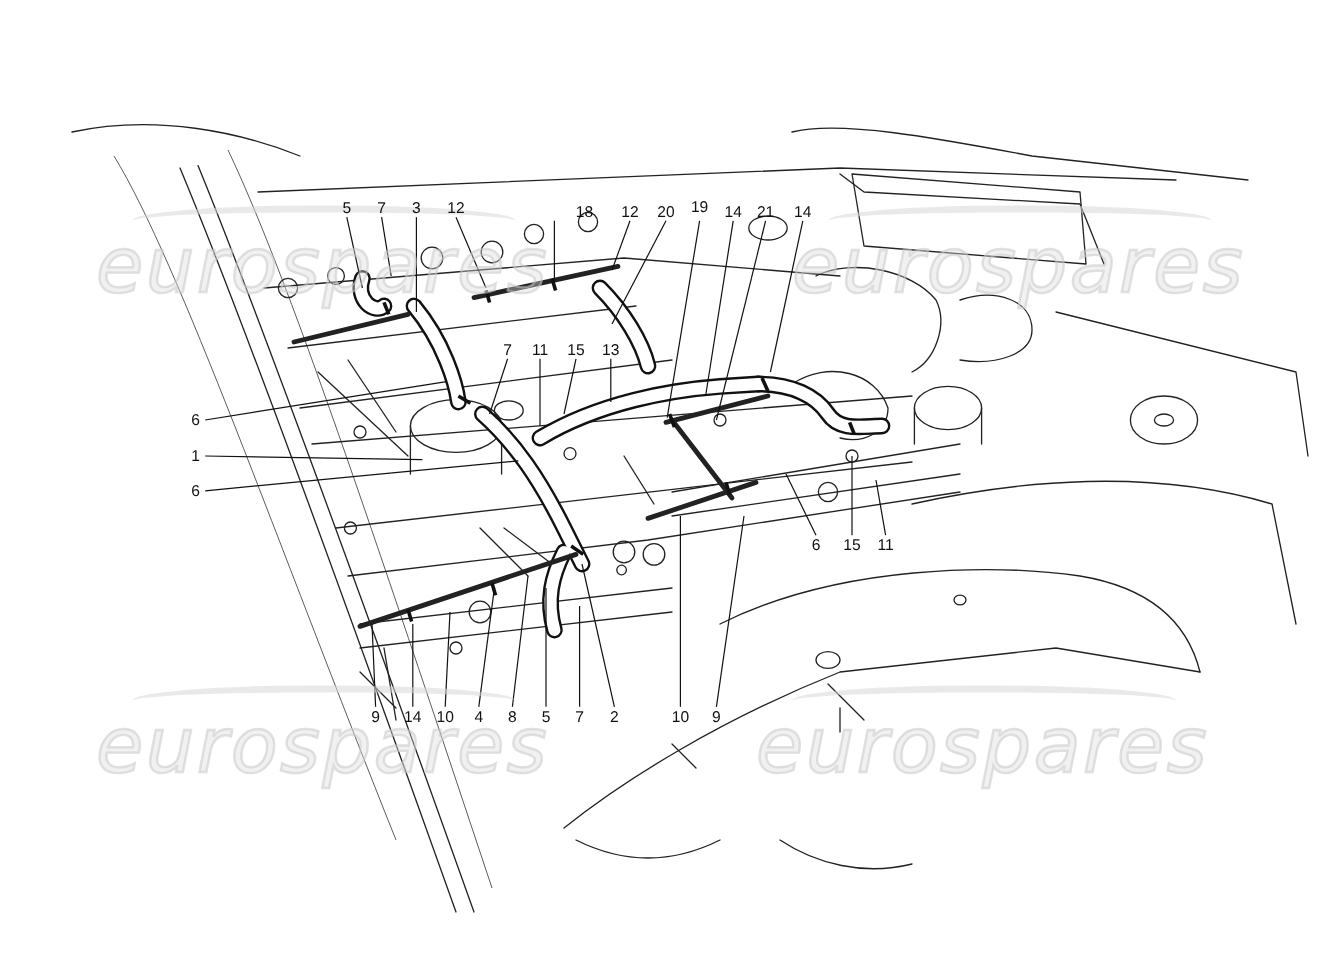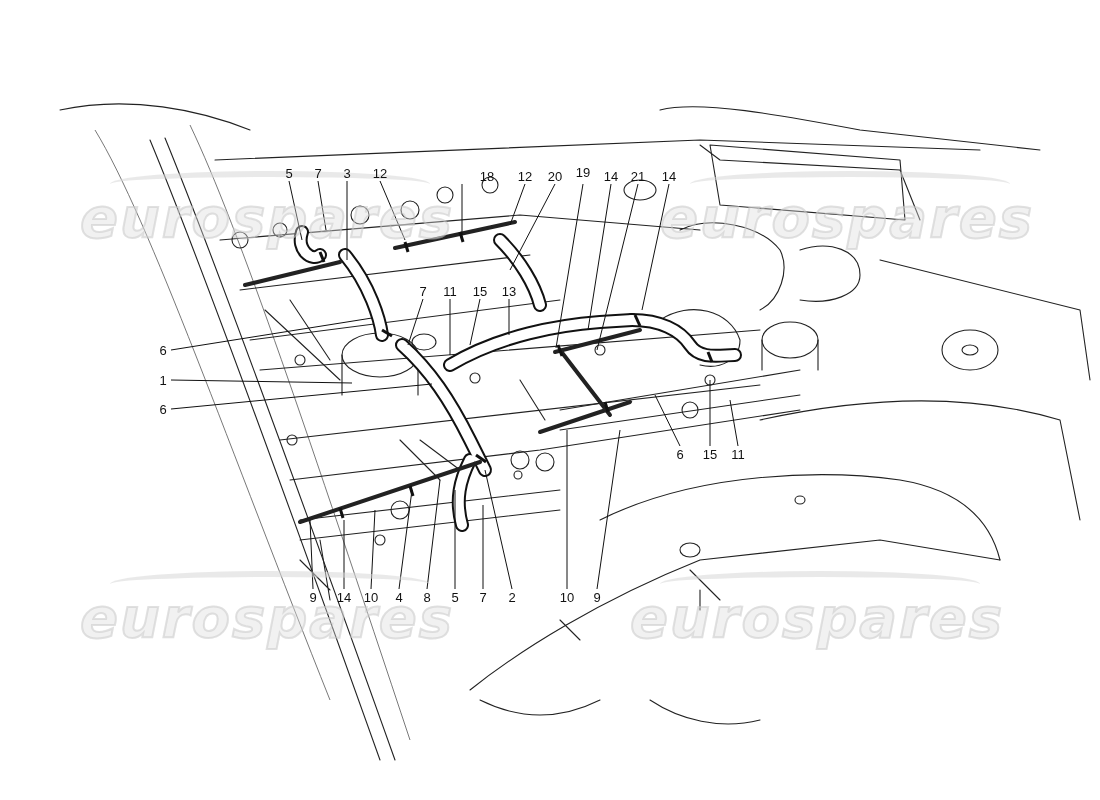--- a/index.html
+++ b/index.html
@@ -1,18 +1,18 @@
 <!DOCTYPE html>
 <html><head>
 <meta charset="utf-8">
 <style>
   html,body{margin:0;padding:0;background:#ffffff;}
   body{width:1100px;height:800px;overflow:hidden;position:relative;font-family:"Liberation Sans",sans-serif;}
   #canvas{position:absolute;left:0;top:0;width:1100px;height:800px;}
-  .wm{position:absolute;font-family:"DejaVu Sans",sans-serif;font-style:italic;font-weight:bold;font-size:56px;letter-spacing:2px;color:transparent;-webkit-text-stroke:2px rgba(200,200,200,0.55);text-shadow:0 0 1px rgba(220,220,220,0.4);pointer-events:none;}
+  .wm{position:absolute;font-family:"DejaVu Sans",sans-serif;font-style:italic;font-weight:normal;font-size:64px;letter-spacing:2px;color:transparent;-webkit-text-stroke:2px rgba(200,200,200,0.55);text-shadow:0 0 1px rgba(220,220,220,0.4);pointer-events:none;}
   .wm-swoosh{position:absolute;height:20px;border-radius:50%;border-top:6px solid rgba(215,215,215,0.55);pointer-events:none;}
   .callout{position:absolute;font-size:13px;color:#111;transform:translate(-50%,-50%);line-height:1;}
   svg .ink{stroke:#222;fill:none;stroke-width:1.1;stroke-linecap:round;stroke-linejoin:round;}
   svg .ink-light{stroke:#555;fill:none;stroke-width:0.8;}
   svg .hose{stroke:#111;fill:none;stroke-width:14;stroke-linecap:round;stroke-linejoin:round;}
   svg .hose-in{stroke:#fff;fill:none;stroke-width:10;stroke-linecap:round;stroke-linejoin:round;}
   svg .leader{stroke:#111;stroke-width:1;fill:none;}
   svg .clamp{stroke:#111;stroke-width:3;}
 </style>
 </head>

